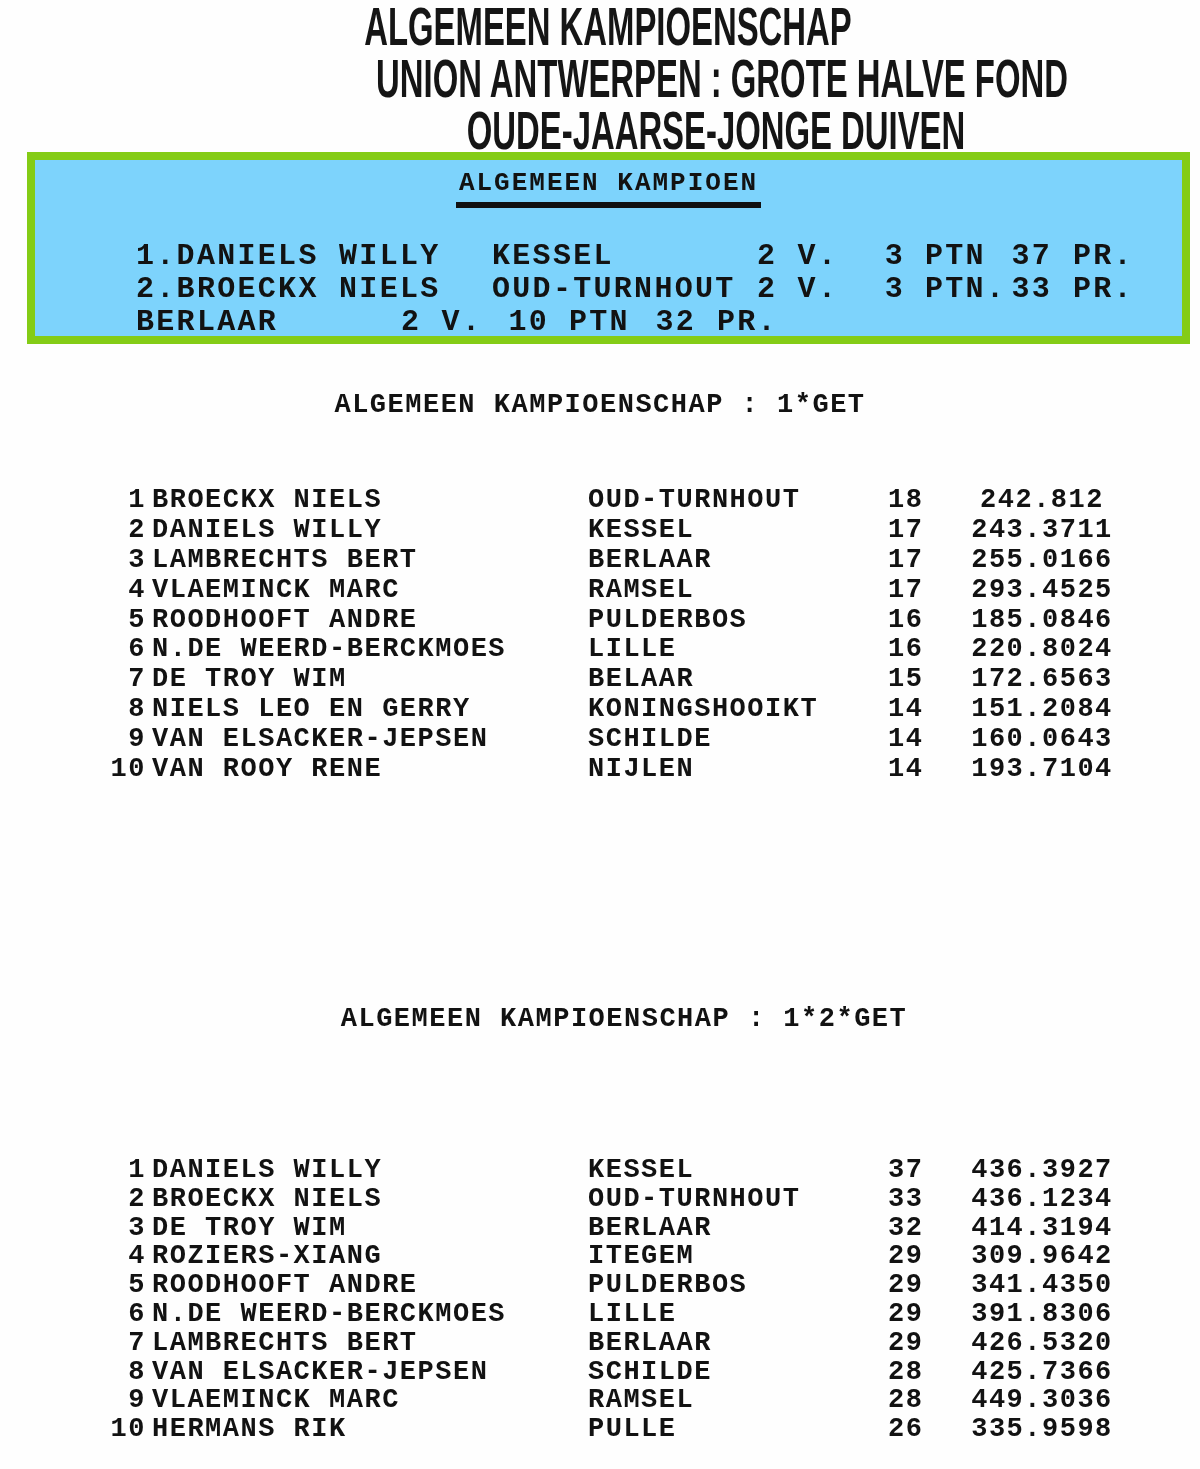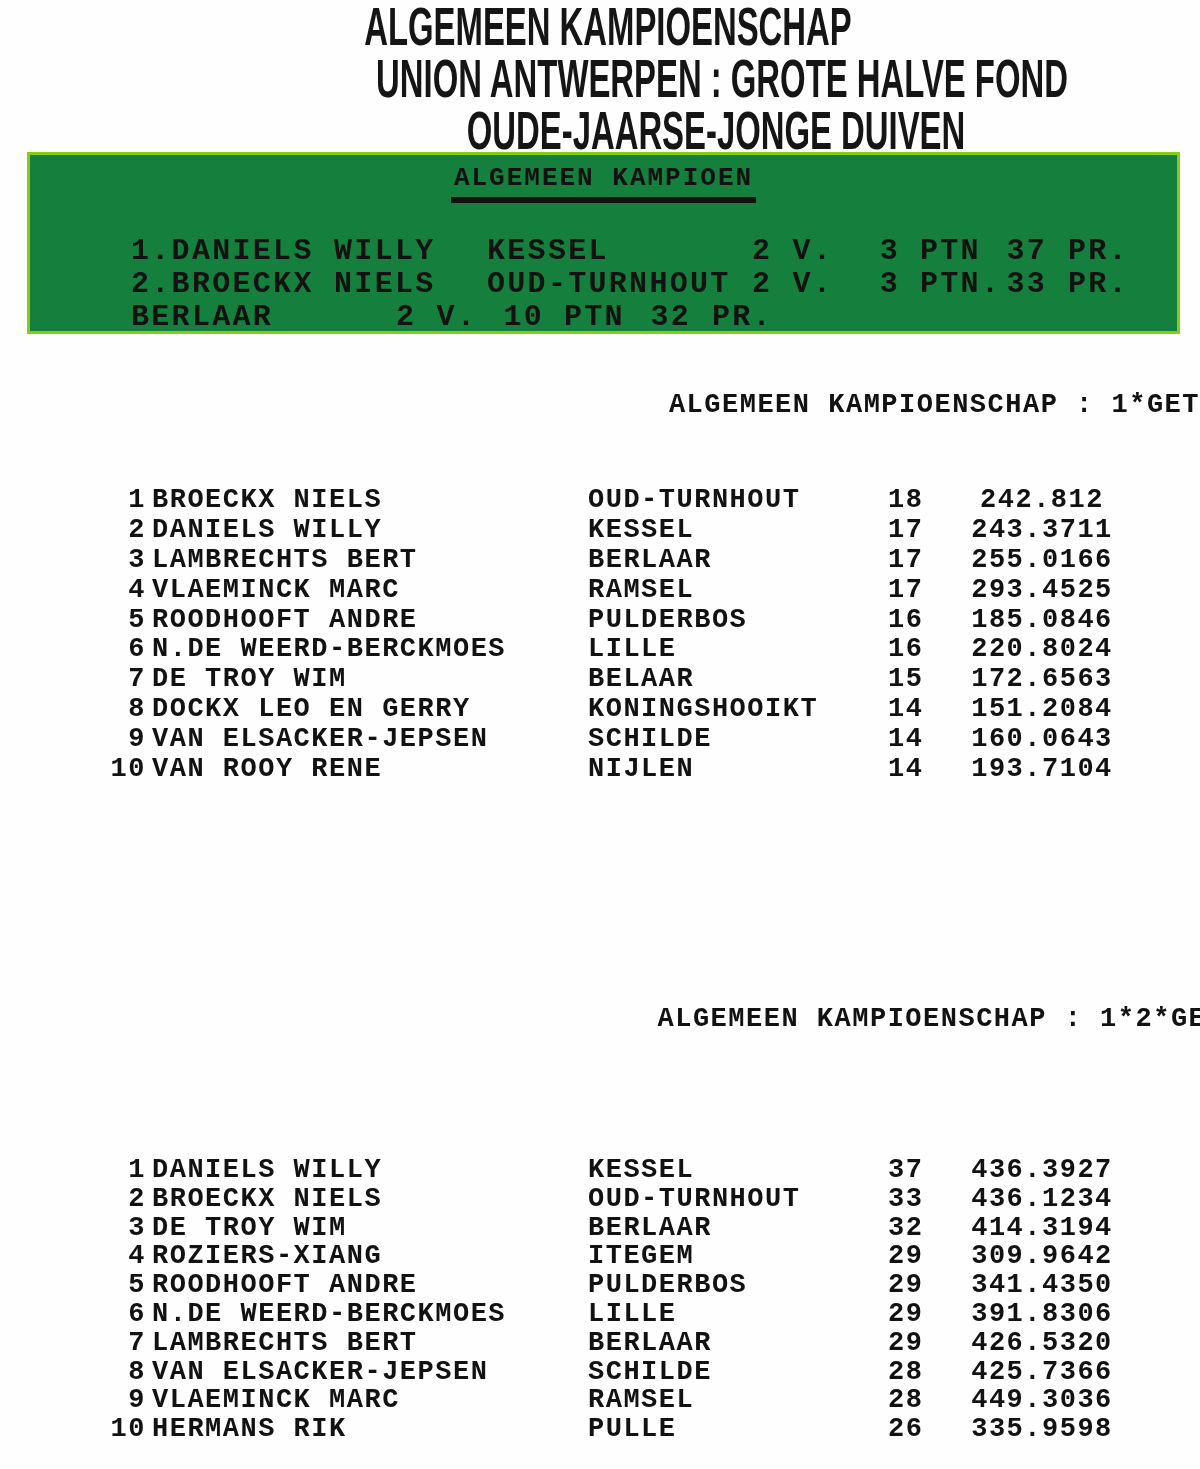--- a/index.html
+++ b/index.html
@@ -25,22 +25,22 @@
     color: #151515;
   }
   .title-line.l1 { left: 8px; }
   .title-line.l2 { left: 122px; }   
   .title-line.l3 { left: 116px; }
 
   
   .champion-box {
     position: absolute; left: 27px; top: 152px;
     width: 1147px; height: 176px;
-    border: 3px solid #84cc16;
-    background: #15803d;
+    border: 8px solid #84cc16;
+    background: #7dd3fc;
   }
   .box-heading-wrap { position: absolute; top: 8px; left: 0; width: 100%; text-align: center; }
   .box-heading {
     display: inline-block;
     font-weight: bold; font-size: 26px; letter-spacing: 2px;
     border-bottom: 6px solid #111;
     padding: 0 3px 4px 3px;
     white-space: nowrap;
   }
   .box-rows { position: absolute; top: 80px; left: 0; width: 100%; }
@@ -55,21 +55,21 @@
   .bc-city { width: 265px; }
   .bc-races { width: 78px; }
   .bc-ptn-num { width: 70px; text-align: right; }
   .bc-ptn-unit { width: 81px; margin-left: 20px; }
   .bc-pr-num { width: 46px; text-align: right; }
   .bc-pr-unit { margin-left: 21px; }
 
   
   .section-heading {
     position: absolute; left: 0; width: 1200px;
-    text-align: right;
+    text-align: center;
     font-weight: bold; font-size: 27px; letter-spacing: 1.5px;
     line-height: 30px; white-space: nowrap;
   }
   .sh-1 { top: 390px; }
   .sh-2 { top: 1004px; padding-left: 24px; }
 
   
   .rank-table { position: absolute; left: 0; width: 1200px; }
   .t1 { top: 486px; }
   .t2 { top: 1156px; }
@@ -178,21 +178,21 @@
   </div>
   <div class="trow">
     <span class="c-rank">7</span>
     <span class="c-name">DE TROY WIM</span>
     <span class="c-city">BELAAR</span>
     <span class="c-count">15</span>
     <span class="c-coef">172.6563</span>
   </div>
   <div class="trow">
     <span class="c-rank">8</span>
-    <span class="c-name">DOCKX LEO EN GERRY</span>
+    <span class="c-name">NIELS LEO EN GERRY</span>
     <span class="c-city">KONINGSHOOIKT</span>
     <span class="c-count">14</span>
     <span class="c-coef">151.2084</span>
   </div>
   <div class="trow">
     <span class="c-rank">9</span>
     <span class="c-name">VAN ELSACKER-JEPSEN</span>
     <span class="c-city">SCHILDE</span>
     <span class="c-count">14</span>
     <span class="c-coef">160.0643</span>

